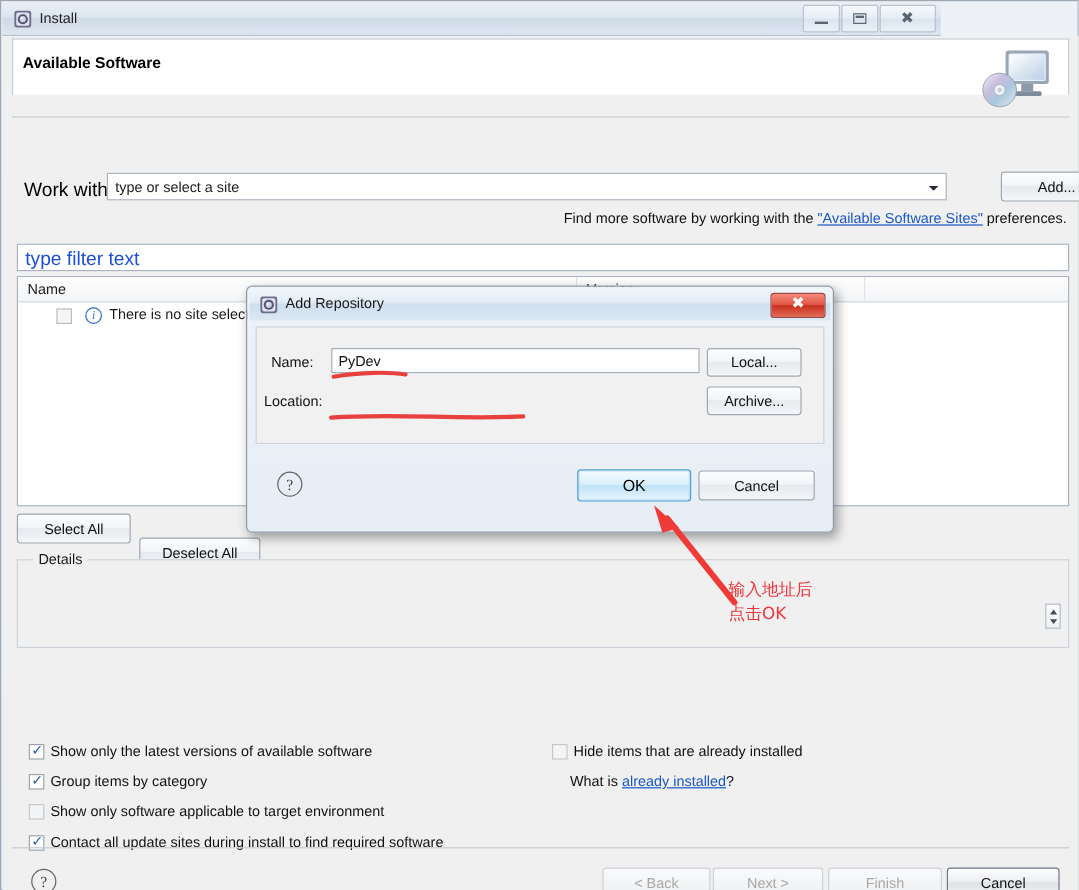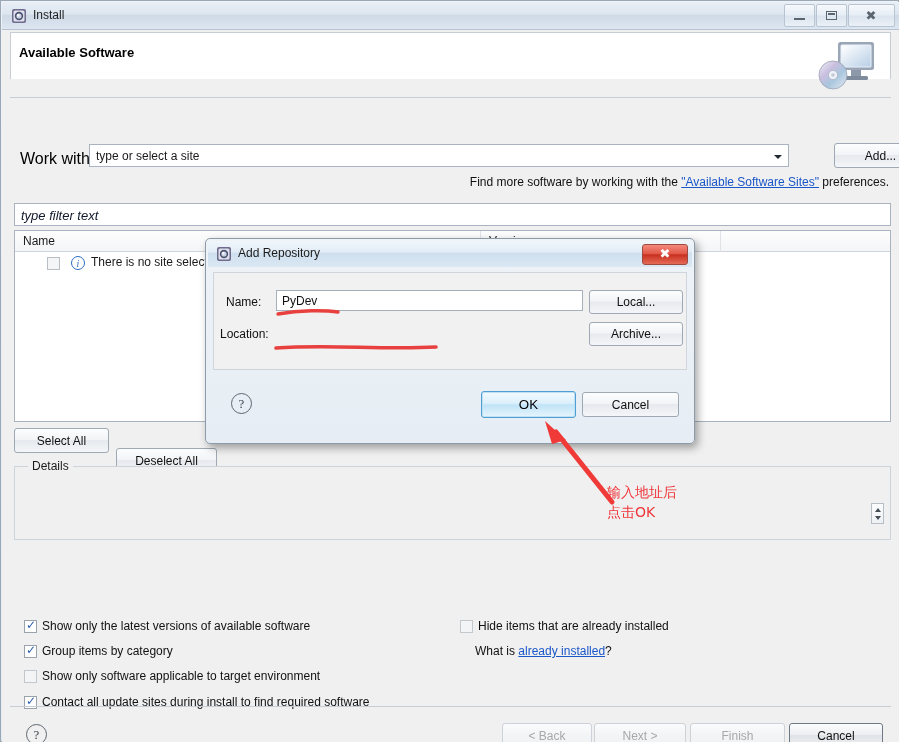--- a/index.html
+++ b/index.html
@@ -25,21 +25,21 @@
     position: absolute;
     left: 0; top: 0;
     width: 899px; height: 742px;
     box-sizing: border-box;
     border: 1px solid #9aa7b5;
     background: linear-gradient(to bottom, #eef2f7 0%, #e3eaf2 100%);
   }
   .titlebar {
     position: absolute;
     left: 1px; top: 1px;
-    width: 897px; height: 28px;
+    width: 782px; height: 28px;
     background: linear-gradient(to bottom, #e9eff6 0%, #dce5ef 45%, #cfdae7 50%, #dde6f1 100%);
     border-bottom: 1px solid #b7c3d1;
     box-sizing: border-box;
   }
   .title-icon {
     position: absolute;
     left: 9px; top: 6px;
     width: 16px; height: 16px;
   }
   .title-text {
@@ -211,23 +211,22 @@
     position: absolute;
     left: 4px; top: 105px;
     width: 877px; height: 23px;
     background: #ffffff;
     border: 1px solid #a9b4c0;
     box-sizing: border-box;
   }
   .filter-text {
     position: absolute;
     left: 6px; top: 4px;
-    font-size: 13px;
-    color: #0f172a;
-    font-style: italic;
+    font-size: 16px;
+    color: #1d4ed8;
   }
 
   
   .table {
     position: absolute;
     left: 4px; top: 132px;
     width: 877px; height: 192px;
     background: #ffffff;
     border: 1px solid #a9b4c0;
     box-sizing: border-box;
@@ -443,21 +442,21 @@
     position: absolute;
     height: 21px;
     background: #ffffff;
     border: 1px solid #a6b0bb;
     box-sizing: border-box;
   }
   .dlg-input .val {
     position: absolute; left: 5px; top: 3px;
     font-size: 12px; color: #111111;
   }
-  .dlg-btn { position: absolute; width: 94px; height: 24px; }
+  .dlg-btn { position: absolute; width: 79px; height: 24px; }
   .dlg-help {
     position: absolute; left: 25px; top: 388px;
     width: 21px; height: 21px;
     border: 1px solid #5d6670;
     border-radius: 50%;
     color: #39414a; font-size: 13px;
     text-align: center; line-height: 20px;
     box-sizing: border-box;
     font-family: "Liberation Serif", serif;
   }

